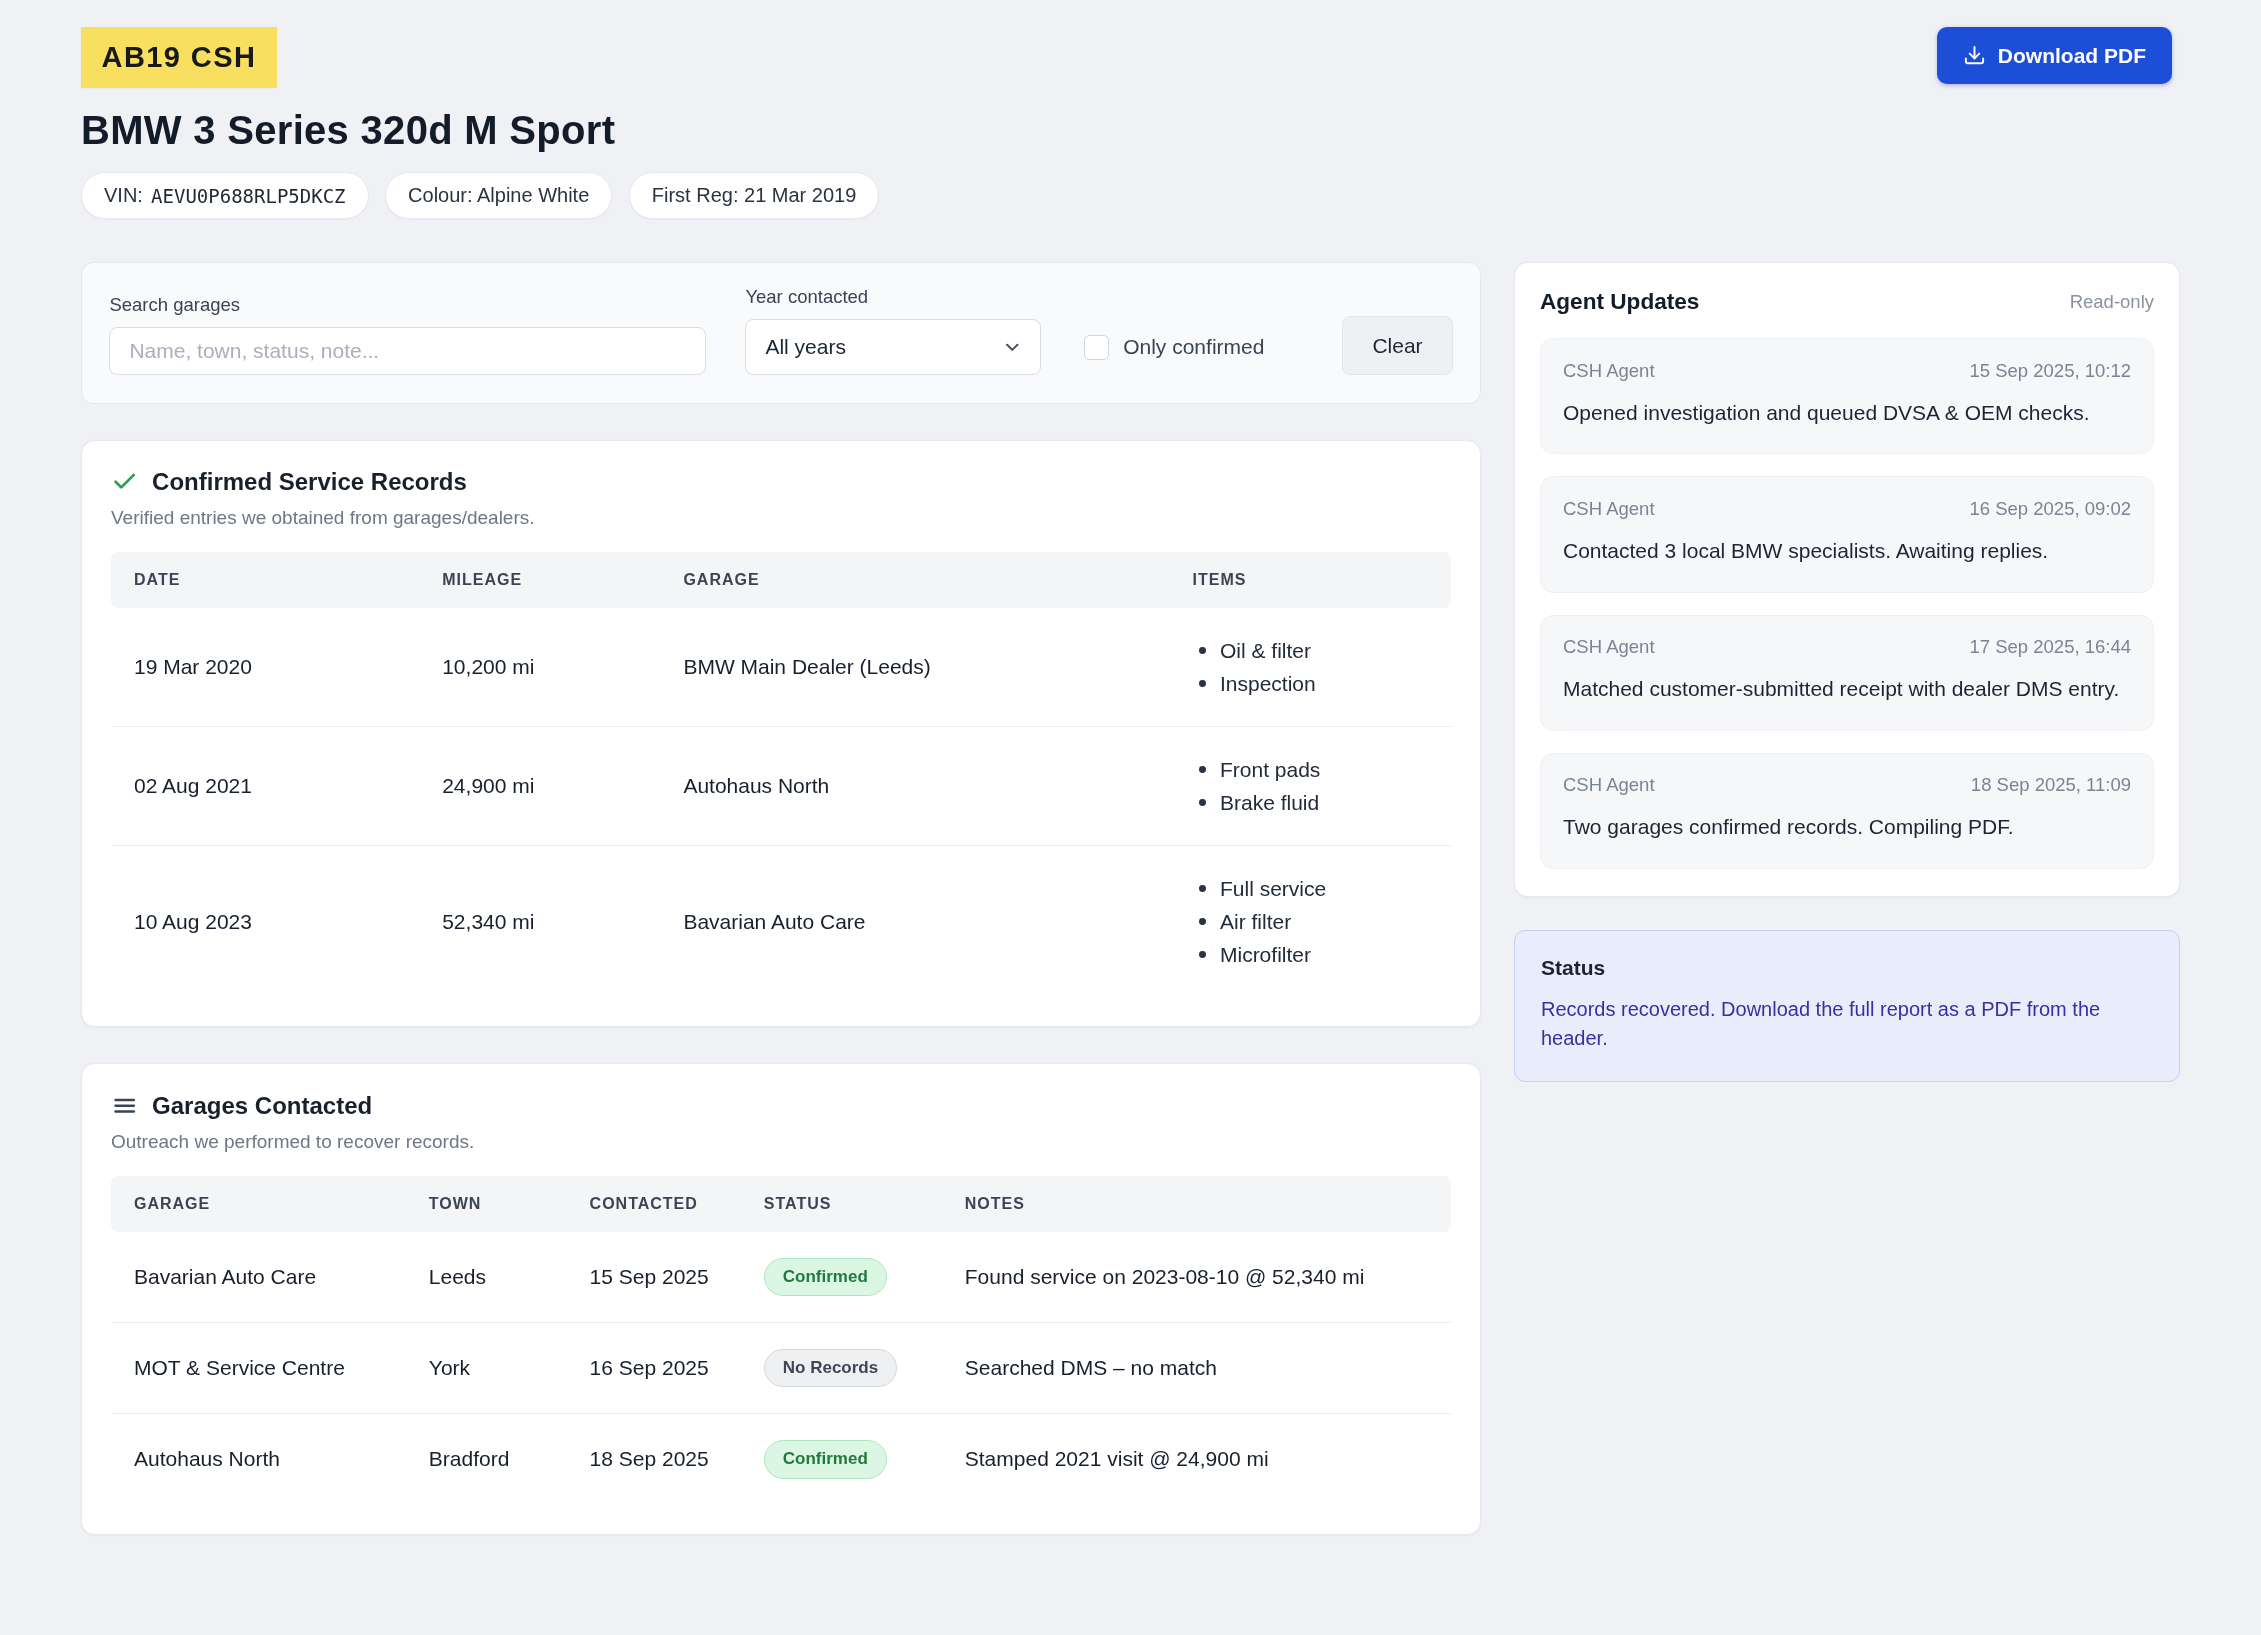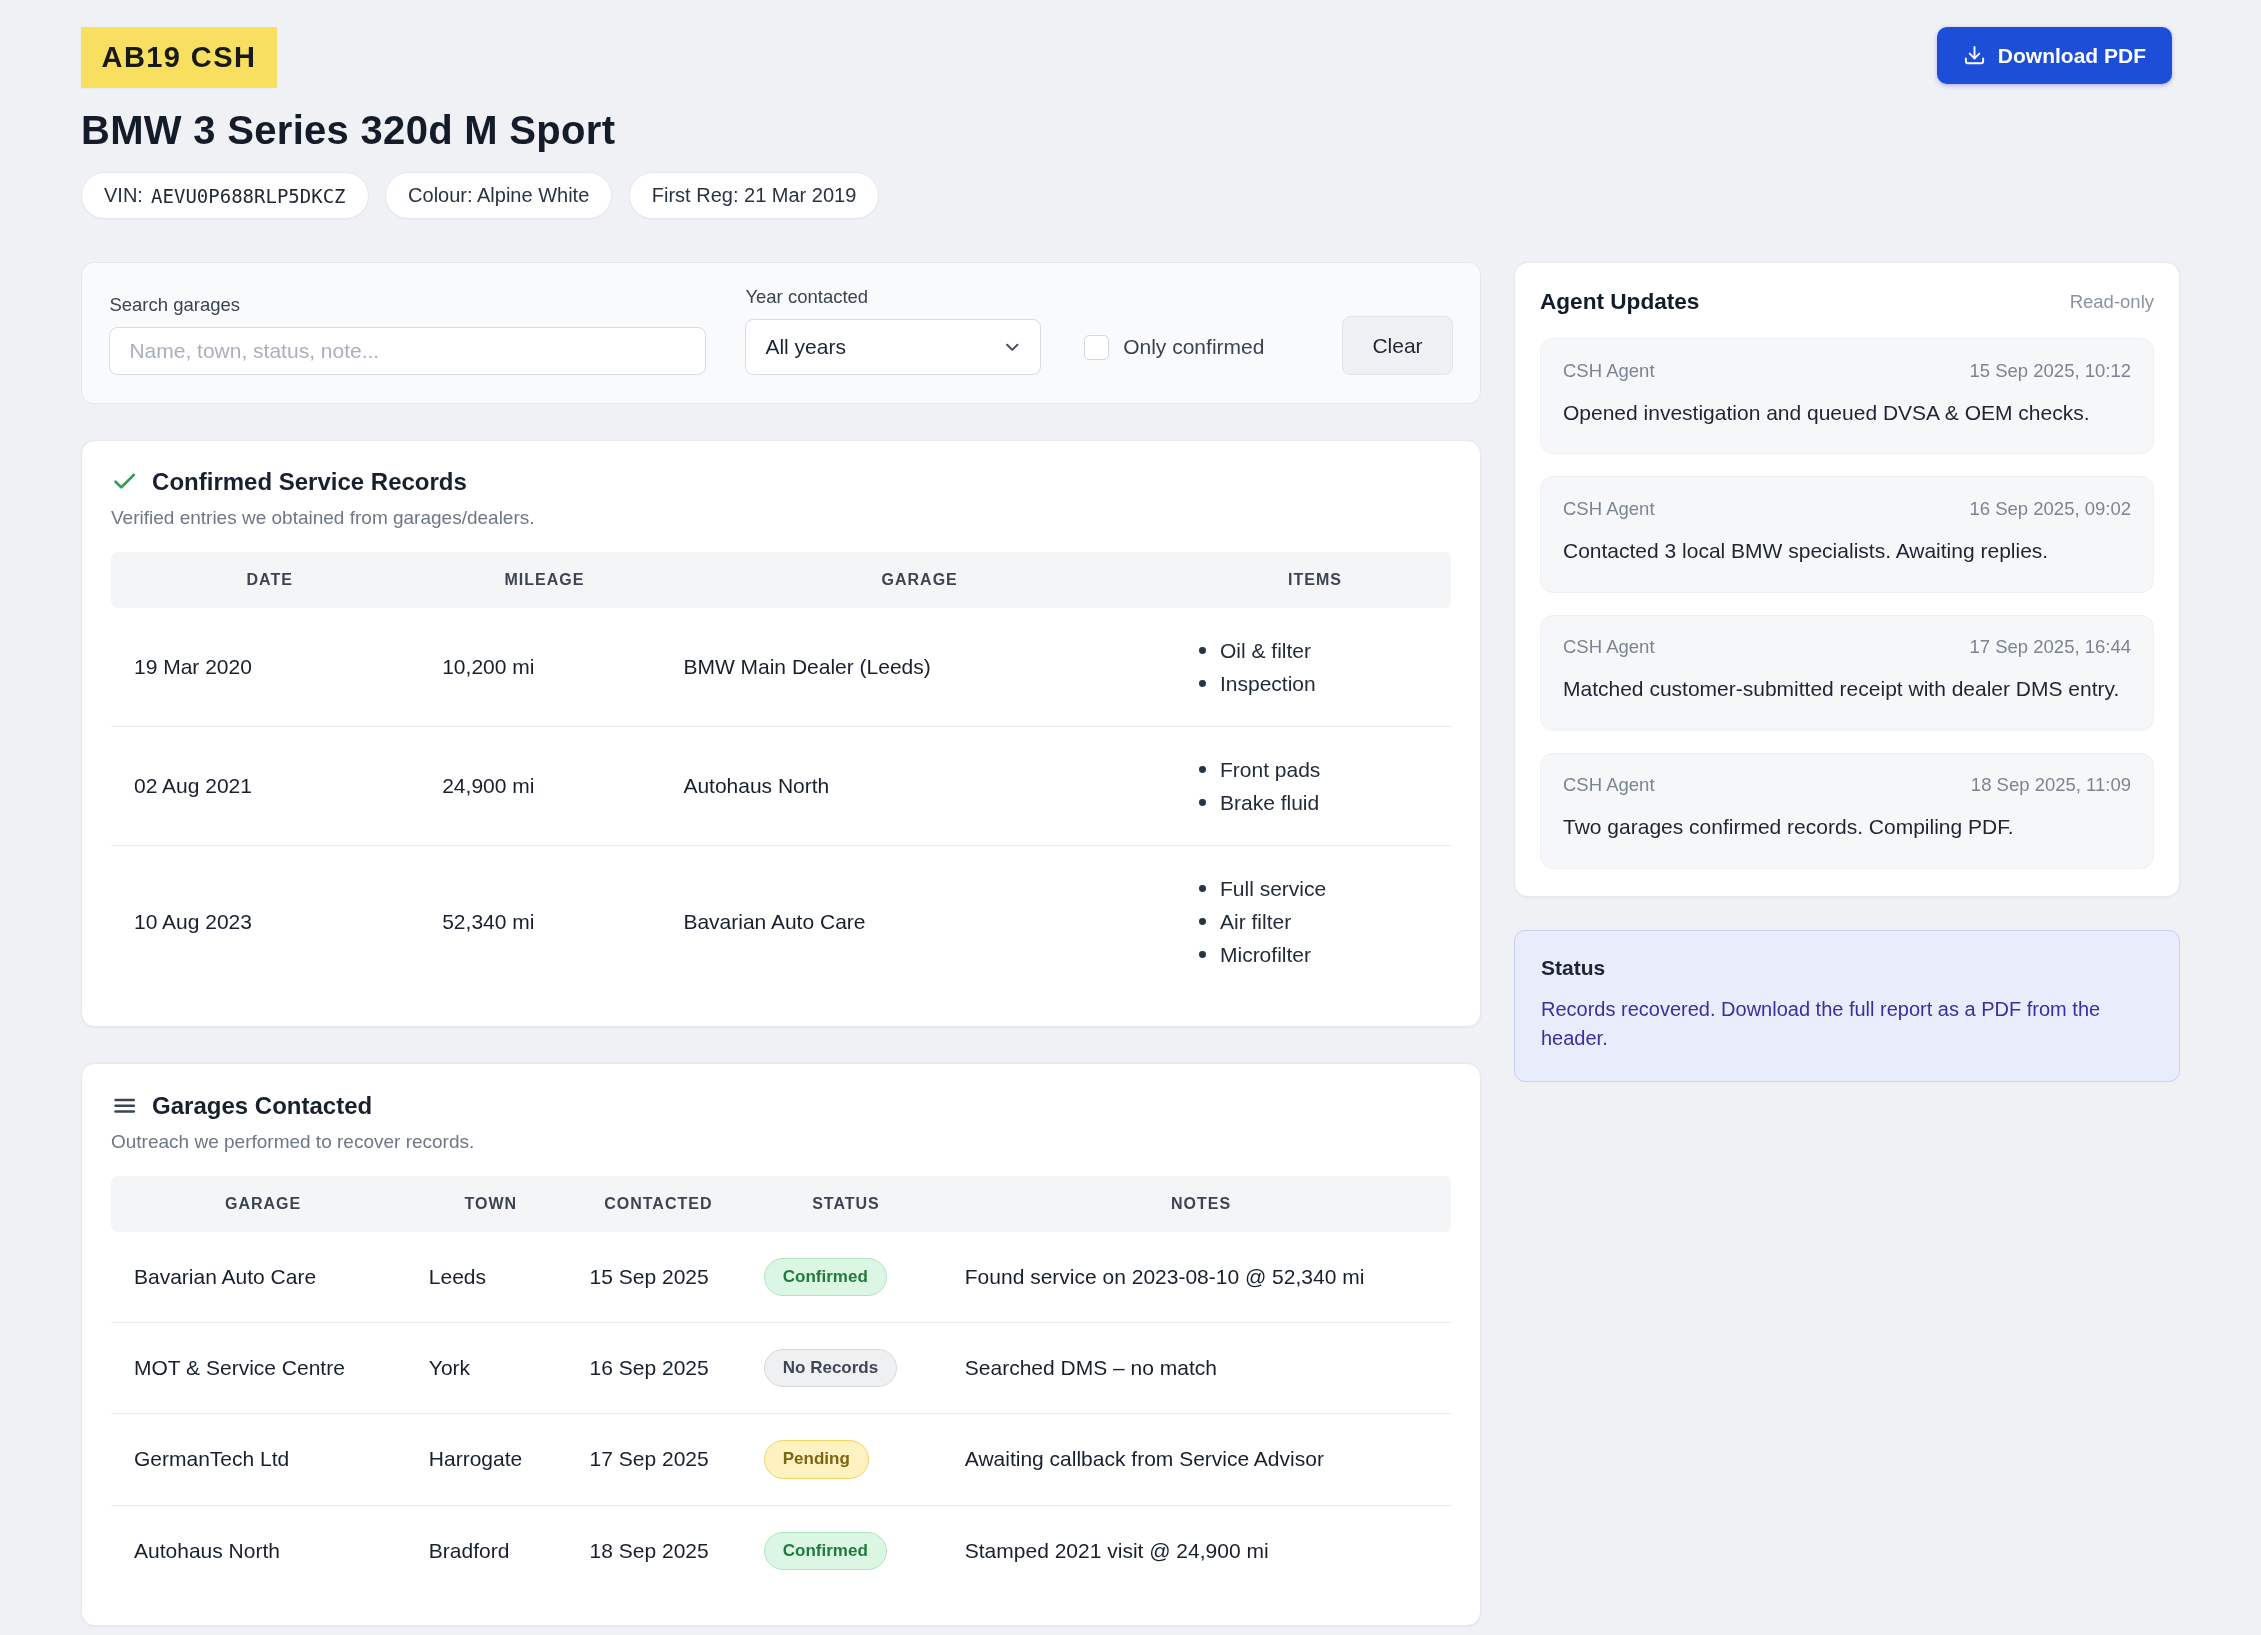--- a/index.html
+++ b/index.html
@@ -82,21 +82,21 @@
   }
 
   
   .section { padding:27.4px 29px 29px 29px; }
   .section-head { display:flex; align-items:center; gap:13.7px; }
   .section-title { font-size:24px; font-weight:700; color:#18202e; }
   .section-sub { margin-top:11px; font-size:19px; color:#6e7785; }
   .tbl { margin-top:23px; width:100%; border-collapse:collapse; }
   .tbl thead th {
     background:#f4f5f7; font-size:16px; font-weight:700; letter-spacing:1px;
-    text-transform:uppercase; color:#3c4454; text-align:center;
+    text-transform:uppercase; color:#3c4454; text-align:left;
     padding:19px 13.7px 19px 23px; height:55px;
   }
   .tbl thead th:first-child { border-radius:6.9px 0 0 6.9px; }
   .tbl thead th:last-child  { border-radius:0 6.9px 6.9px 0; }
   .tbl tbody td {
     border-top:0.7px solid #e9ebef; font-size:21px; color:#18202e;
     padding:26px 13.7px 26px 23px; vertical-align:middle;
   }
   .tbl tbody tr:first-child td { border-top:none; }
   .items-list { list-style:none; }
@@ -311,27 +311,20 @@
   </tr>
 
   <tr>
     <td>MOT &amp; Service Centre</td>
     <td>York</td>
     <td>16 Sep 2025</td>
     <td><span class="badge norecords">No Records</span></td>
     <td>Searched DMS – no match</td>
   </tr>
 
-  <tr>
-    <td>GermanTech Ltd</td>
-    <td>Harrogate</td>
-    <td>17 Sep 2025</td>
-    <td><span class="badge pending">Pending</span></td>
-    <td>Awaiting callback from Service Advisor</td>
-  </tr>
 
   <tr>
     <td>Autohaus North</td>
     <td>Bradford</td>
     <td>18 Sep 2025</td>
     <td><span class="badge confirmed">Confirmed</span></td>
     <td>Stamped 2021 visit @ 24,900 mi</td>
   </tr>
 </tbody>
         </table>

